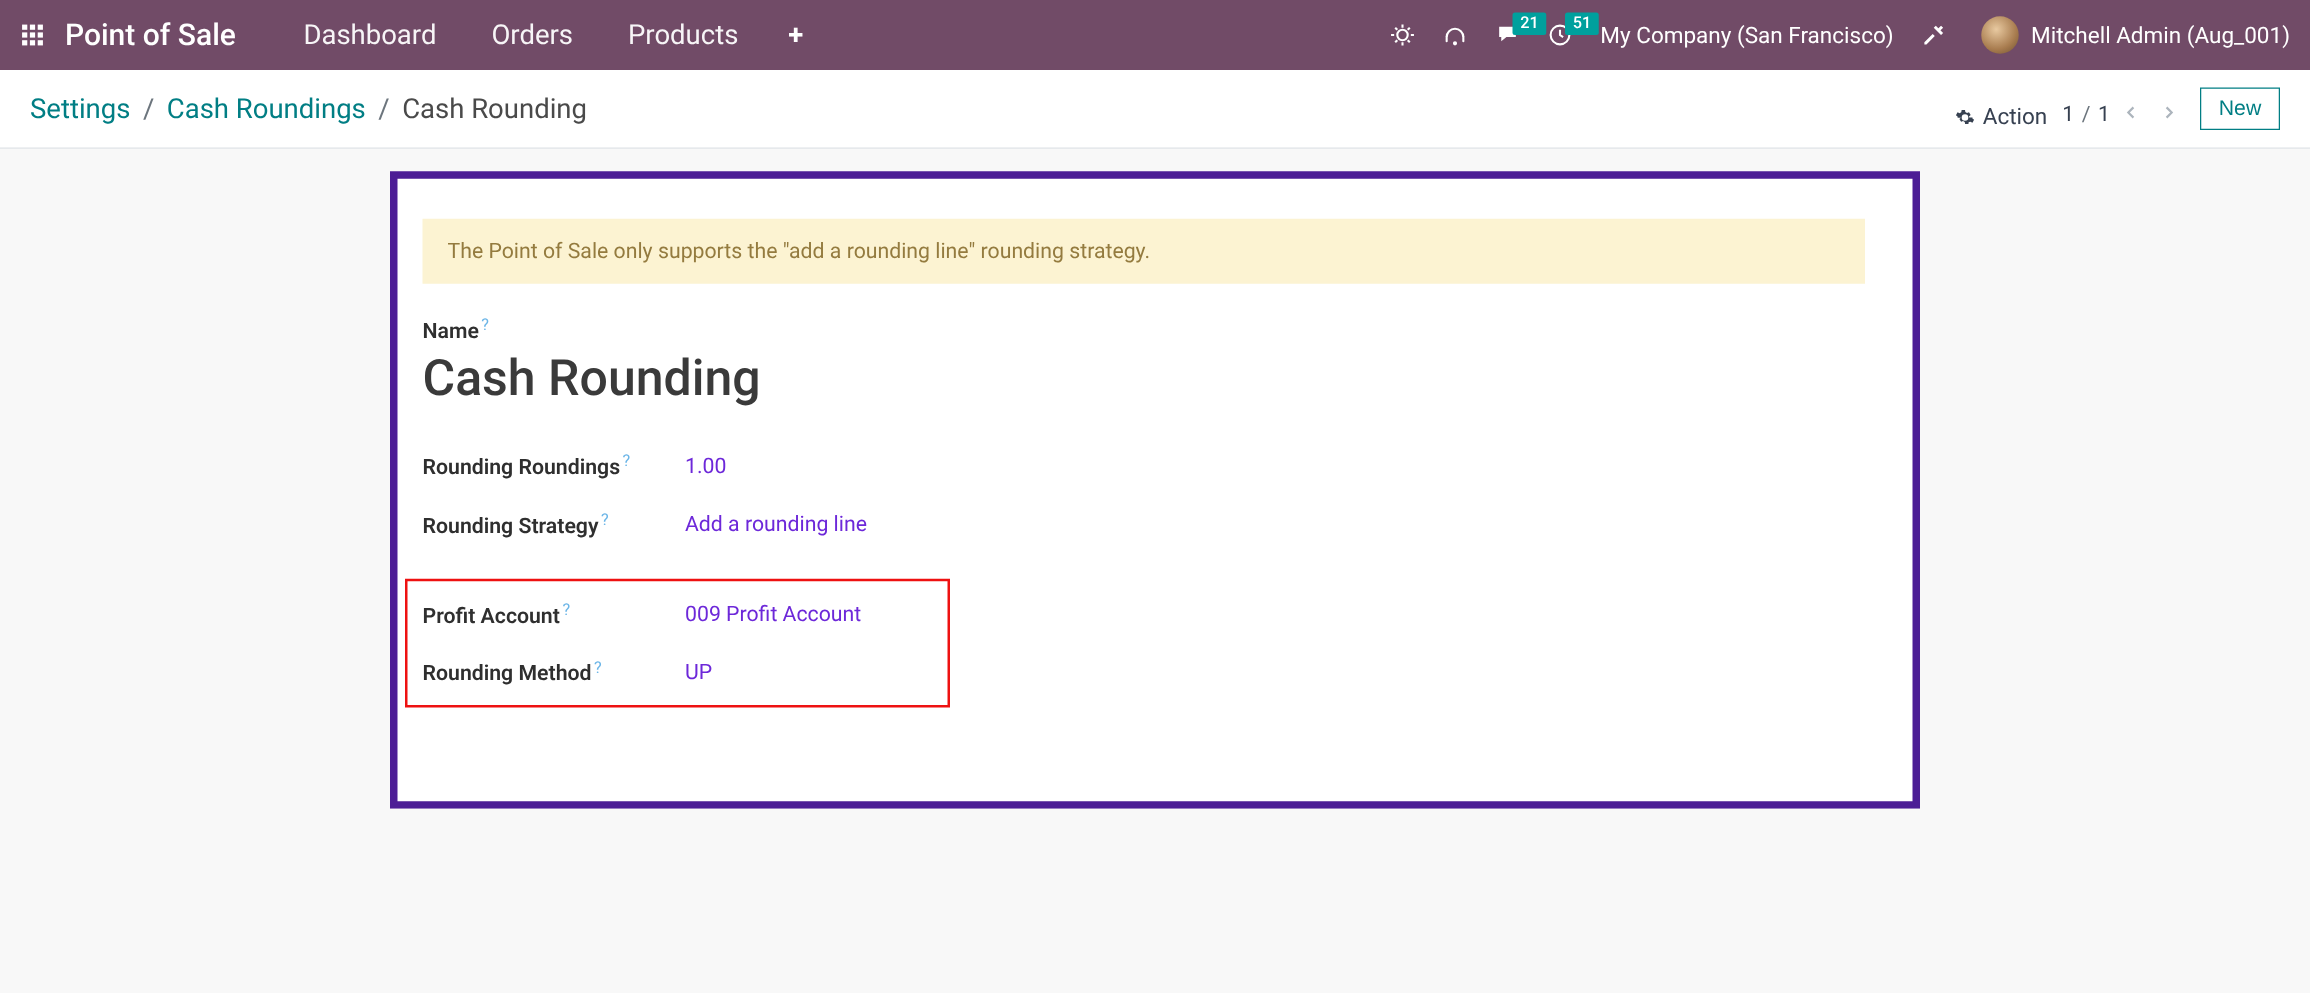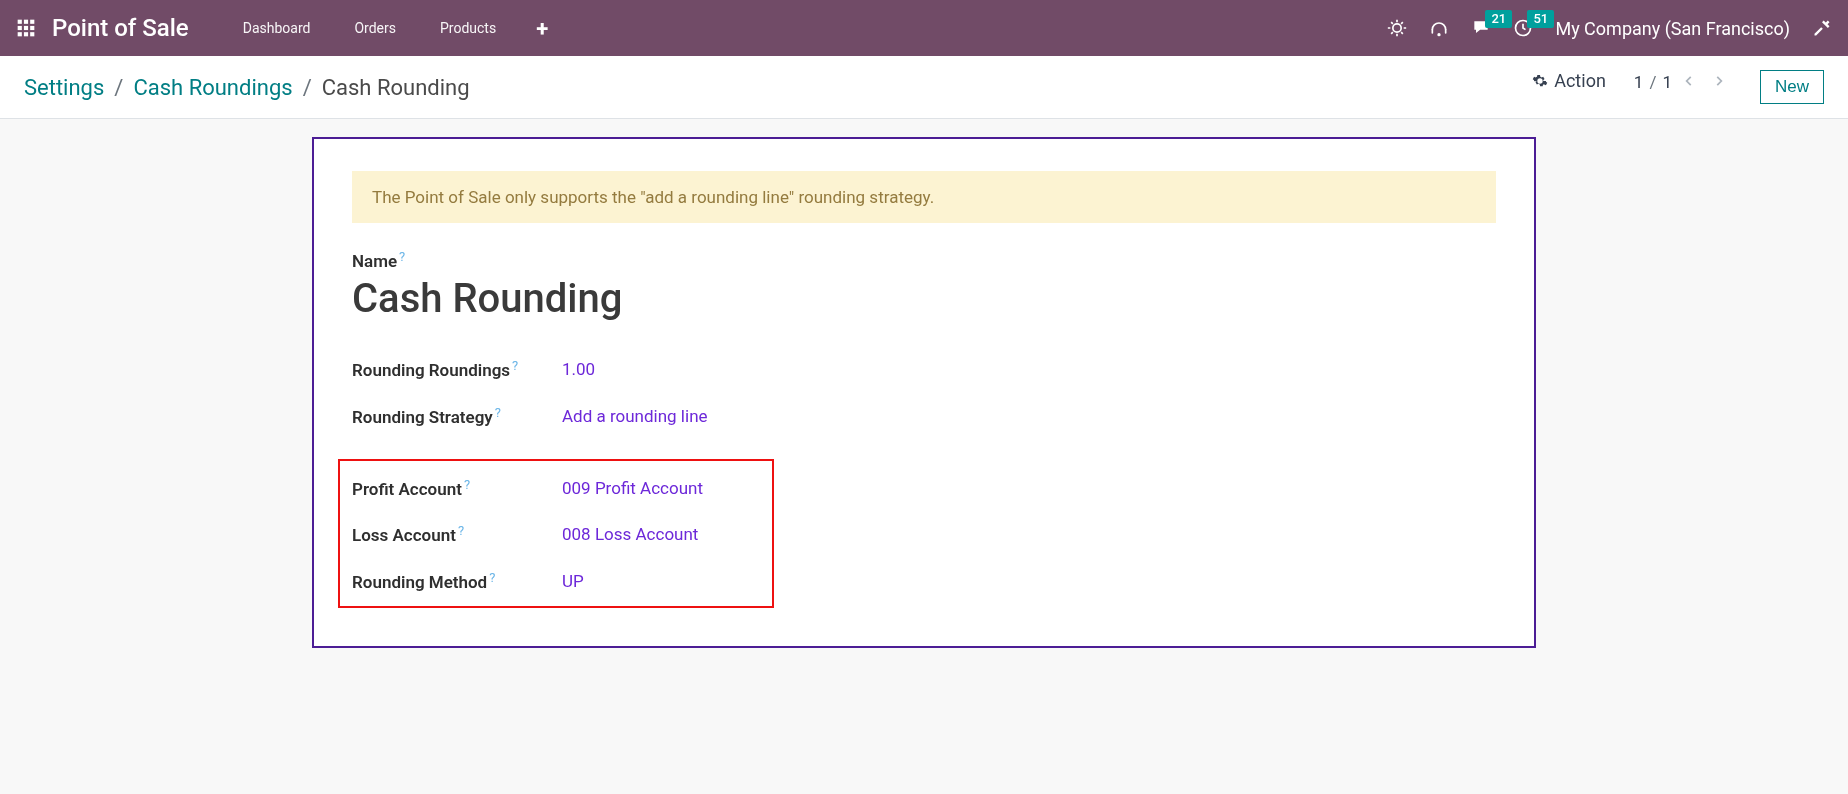--- a/index.html
+++ b/index.html
@@ -11,21 +11,21 @@
     height: 56px;
     display: flex;
     align-items: center;
     padding: 0 16px;
     color: #fff;
   }
   .nav-left { display: flex; align-items: center; gap: 8px; }
   .apps-icon { display: inline-flex; width: 20px; height: 20px; margin-right: 8px; }
   .apps-icon svg { width: 100%; height: 100%; }
   .brand { font-size: 24px; font-weight: 500; color: #fff; margin-right: 28px; }
-  .nav-link { color: #fff; font-size: 14px; padding: 6px 18px; cursor: pointer; opacity: 0.95; }
+  .nav-link { color: #fff; font-size: 22px; padding: 6px 18px; cursor: pointer; opacity: 0.95; }
   .nav-plus { font-size: 22px; font-weight: bold; padding: 0 14px; cursor: pointer; }
   .nav-right { margin-left: auto; display: flex; align-items: center; gap: 22px; color: #fff; }
   .nav-icon { position: relative; cursor: pointer; display: inline-flex; align-items: center; }
   .nav-icon svg { width: 20px; height: 20px; }
   .badge {
     position: absolute; top: -8px; left: 14px;
     background: #00A09D; color: #fff; font-size: 13px; font-weight: 500;
     padding: 1px 6px; border-radius: 2px; line-height: 16px;
   }
   .company-name { font-size: 18px; cursor: pointer; }
@@ -38,39 +38,39 @@
     background: #fff;
     border-bottom: 1px solid #dee2e6;
     padding: 14px 24px;
     display: flex;
     align-items: center;
   }
   .breadcrumbs { display: flex; align-items: center; gap: 10px; font-size: 22px; }
   .crumb-link { color: #017e84; cursor: pointer; }
   .crumb-sep { color: #6c757d; }
   .crumb-active { color: #4a4a4a; }
-  .control-right { margin-left: auto; display: flex; align-items: flex-start; gap: 28px; }
+  .control-right { margin-left: auto; display: flex; align-items: flex-end; gap: 12px; }
   .action-btn { display: flex; align-items: center; gap: 6px; color: #374151; font-size: 18px; cursor: pointer; }
   .action-btn svg { width: 16px; height: 16px; }
   .pager { display: flex; align-items: center; gap: 4px; font-size: 17px; color: #374151; }
   .pager-arrow { color: #adb5bd; padding: 2px 6px; cursor: pointer; }
   .pager-slash { color: #6c757d; padding: 0 2px;}
   .new-btn {
     border: 1.5px solid #017e84; color: #017e84; background: #fff;
     font-size: 17px; font-weight: 500; padding: 6px 14px; cursor: pointer;
   }
   
   
   .main { padding: 18px 0 0 0; display: flex; justify-content: center; }
   .sheet {
     background: #fff;
-    border: 2px solid #4c1d95;
+    border: 6px solid #4c1d95;
     width: 1224px;
     min-height: 510px;
-    padding: 32px 38px 38px 38px;
+    padding: 32px 38px 38px 20px;
   }
   .alert-warning {
     background: #fcf3d2;
     color: #947b3f;
     padding: 16px 20px;
     font-size: 17px;
     margin-bottom: 26px;
   }
   .field-label { font-weight: 600; color: #2f2f2f; font-size: 17px; }
   .help-q { color: #6bb5e7; font-size: 13px; vertical-align: super; margin-left: 2px; cursor: help; }
@@ -139,20 +139,24 @@
           <path d="M12 7v5l3 2"></path>
         </svg>
       <span class="badge">51</span>
     </span>
     <span class="company-name">My Company (San Francisco)</span>
     <span class="nav-icon">
       <svg viewBox="0 0 24 24" fill="#fff">
           <path d="M21 5l-3 3-2-2 3-3zM3 19l8-8 2 2-8 8H3z"></path>
           <path d="M14 3l7 7-2 2-7-7z"></path>
         </svg>
+    </span>
+    <span class="user-block">
+      <span class="avatar"></span>
+      <span class="user-name">Mitchell Admin (Aug_001)</span>
     </span>
   </div>
 </div>
 
 <div class="control-panel">
   <div class="breadcrumbs">
     <span class="crumb-link">Settings</span>
     <span class="crumb-sep">/</span>
     <span class="crumb-link">Cash Roundings</span>
     <span class="crumb-sep">/</span>
@@ -209,26 +213,20 @@
 
     <div class="highlight-box">
       <div class="form-row">
         <div class="label-col">
           <span class="field-label">Profit Account</span><sup class="help-q">?</sup>
         </div>
         <div class="value-col">009 Profit Account</div>
       </div>
       <div class="form-row">
         <div class="label-col">
-          <span class="field-label">Loss Account</span><sup class="help-q">?</sup>
-        </div>
-        <div class="value-col">008 Loss Account</div>
-      </div>
-      <div class="form-row">
-        <div class="label-col">
           <span class="field-label">Rounding Method</span><sup class="help-q">?</sup>
         </div>
         <div class="value-col">UP</div>
       </div>
     </div>
 
   </div>
 </div>
 
 </body></html>

